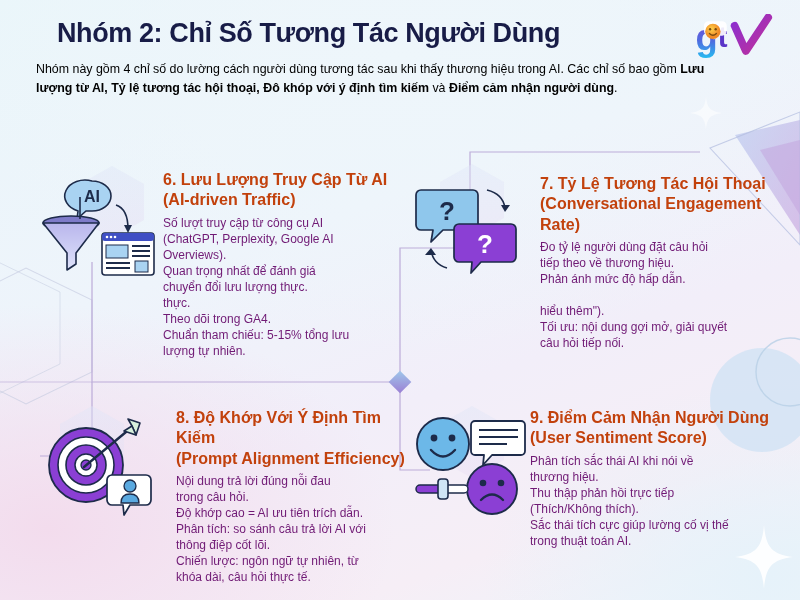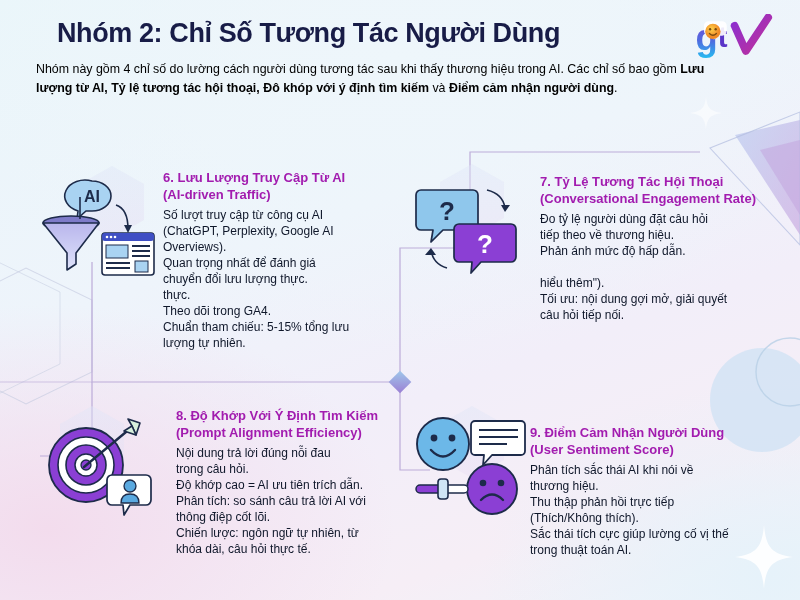--- a/index.html
+++ b/index.html
@@ -33,39 +33,39 @@
   .subtitle b { font-weight:bold; }
 
   
   .logo { position:absolute; right:22px; top:14px; width:84px; height:46px; }
 
   
   .card { position:absolute; }
   .card .icon { position:absolute; }
   .card .body { position:absolute; }
   .card h3 {
-    font-size:13px; font-weight:bold; line-height:1.28; color:#a21caf;
+    font-size:16px; font-weight:bold; line-height:1.28; color:#c2410c;
     margin-bottom:5px;
   }
-  .card p { font-size:12px; line-height:1.33; color:#0f172a; }
+  .card p { font-size:12px; line-height:1.33; color:#701a75; }
   .card p b { font-weight:normal; }
 
   #card-6 { left:40px;  top:170px; width:360px; }
   #card-7 { left:415px; top:170px; width:370px; }
   #card-8 { left:40px;  top:408px; width:360px; }
   #card-9 { left:412px; top:408px; width:375px; }
 
   #card-6 .icon { left:0;   top:5px;  width:118px; height:105px; }
   #card-6 .body { left:123px; top:0;  width:235px; }
   #card-7 .icon { left:0;   top:10px; width:105px; height:100px; }
   #card-7 .body { left:113px; top:4px;  width:255px;margin-left:12px; }
   #card-8 .icon { left:0;   top:5px;  width:118px; height:105px; }
   #card-8 .body { left:136px; top:0;  width:235px; }
   #card-9 .icon { left:0;   top:5px;  width:115px; height:105px; }
-  #card-9 .body { left:118px; top:0;  width:255px;margin-top:17px; }
+  #card-9 .body { left:118px; top:0;  width:255px; }
 </style>
 </head>
 <body>
 
 <div class="bg">
   <svg width="800" height="600" viewBox="0 0 800 600">
     <defs>
       <linearGradient id="triGrad" x1="0" y1="0" x2="1" y2="1">
         <stop offset="0%" stop-color="#b9c9ef" stop-opacity=".85"></stop>
         <stop offset="100%" stop-color="#c9a8e0" stop-opacity=".85"></stop>

